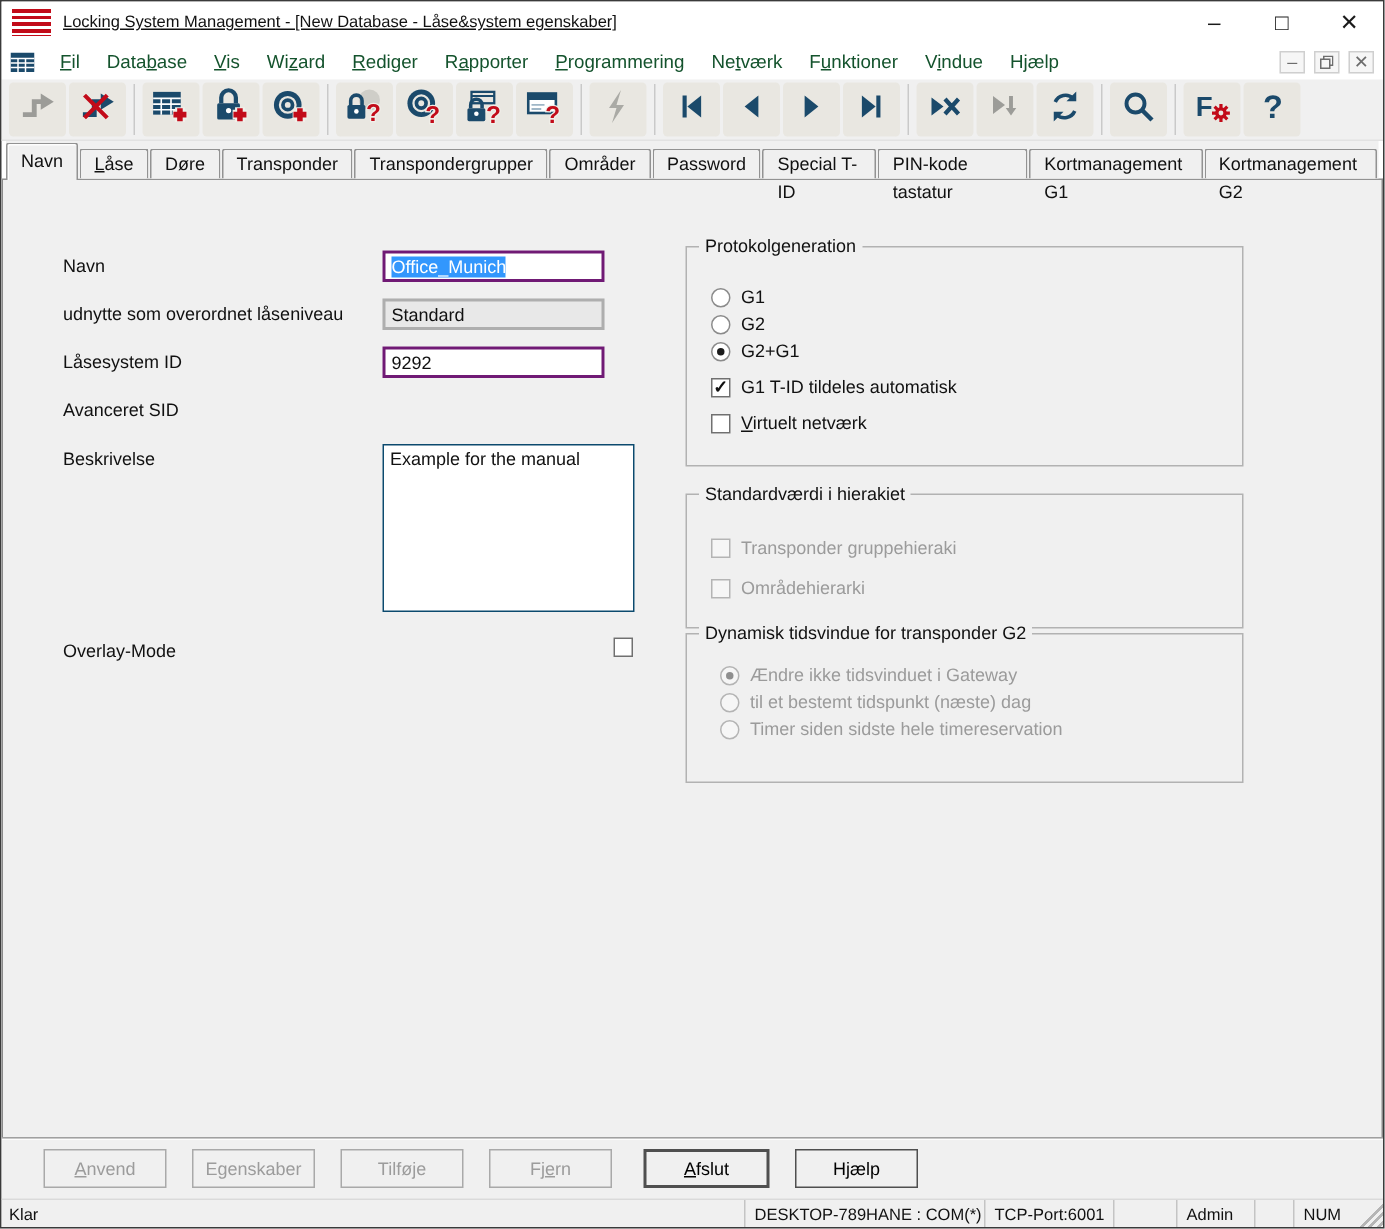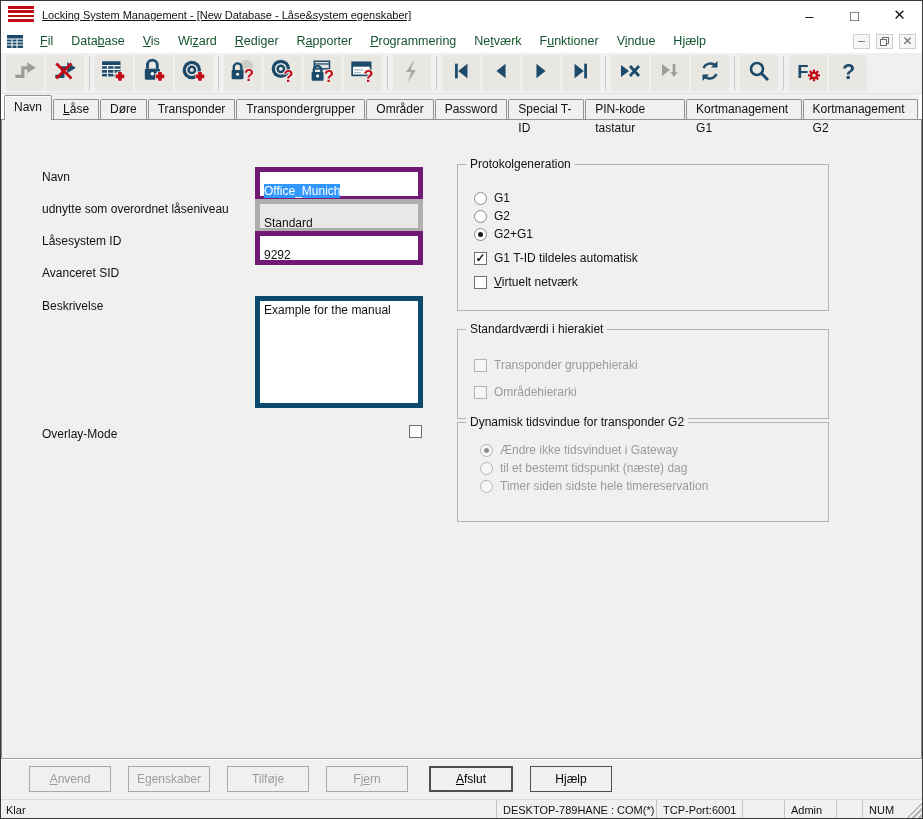--- a/index.html
+++ b/index.html
@@ -40,26 +40,26 @@
   .tab { height:20px; line-height:19px; padding:0 9px; font-size:12px; color:#111;
          border:1px solid #929292; border-bottom:none; background:#f0f0f0;
          margin-right:1px; border-radius:2px 2px 0 0; position:relative; cursor:default; }
   .tab.active { height:25px; line-height:23px; margin-bottom:-1px; z-index:3;
                 box-shadow:inset 1px 1px 0 #fdfdfd; }
 
   
   .content { position:absolute; top:118px; left:0; right:0; height:639px; background:#f0f0f0;
              border-top:1px solid #929292; border-left:1px solid #8a8a8a; border-right:1px solid #8a8a8a; }
   .flabel { position:absolute; font-size:12px; color:#111; }
-  .field { position:absolute; left:253px; width:168px; height:21px; font-size:12px;
-           padding:12px 4px; background:#fff; border:5px solid #701a75; color:#111; }
+  .field { position:absolute; left:253px; width:148px; height:21px; font-size:12px;
+           padding:2px 4px; background:#fff; border:2px solid #701a75; color:#111; }
   .field.readonly { background:#e8e8e8; border-color:#aeaeae; }
   .sel { background:#3297fd; color:#fff; }
   .textarea { position:absolute; left:253px; width:168px; height:112px; background:#fff;
-              border:5px solid #0c4a6e; font-size:12px; padding:2px 4px; color:#111; }
+              border:1px solid #0c4a6e; font-size:12px; padding:2px 4px; color:#111; }
 
   .groupbox { position:absolute; left:455px; width:372px; border:1px solid #b2b2b2; }
   .grouplabel { position:absolute; top:-8px; left:8px; background:#f0f0f0; padding:0 4px;
                 font-size:12px; color:#111; }
   .grow { display:flex; align-items:center; gap:7px; font-size:12px; color:#111;
           position:absolute; left:16px; }
   .grow.disabled { color:#9b9b9b; }
   .radio { width:13px; height:13px; border-radius:50%; background:#fff; border:1px solid #8b8b8b;
            display:inline-flex; align-items:center; justify-content:center; flex:0 0 auto; }
   .radio.checked::after { content:""; width:5px; height:5px; border-radius:50%; background:#1c1c1c; }

